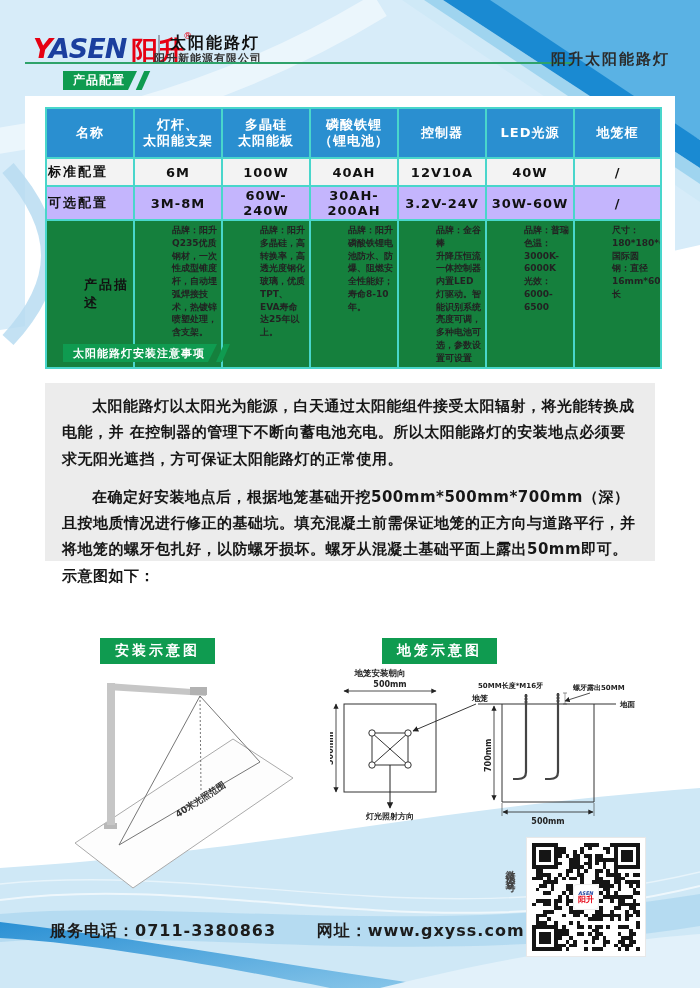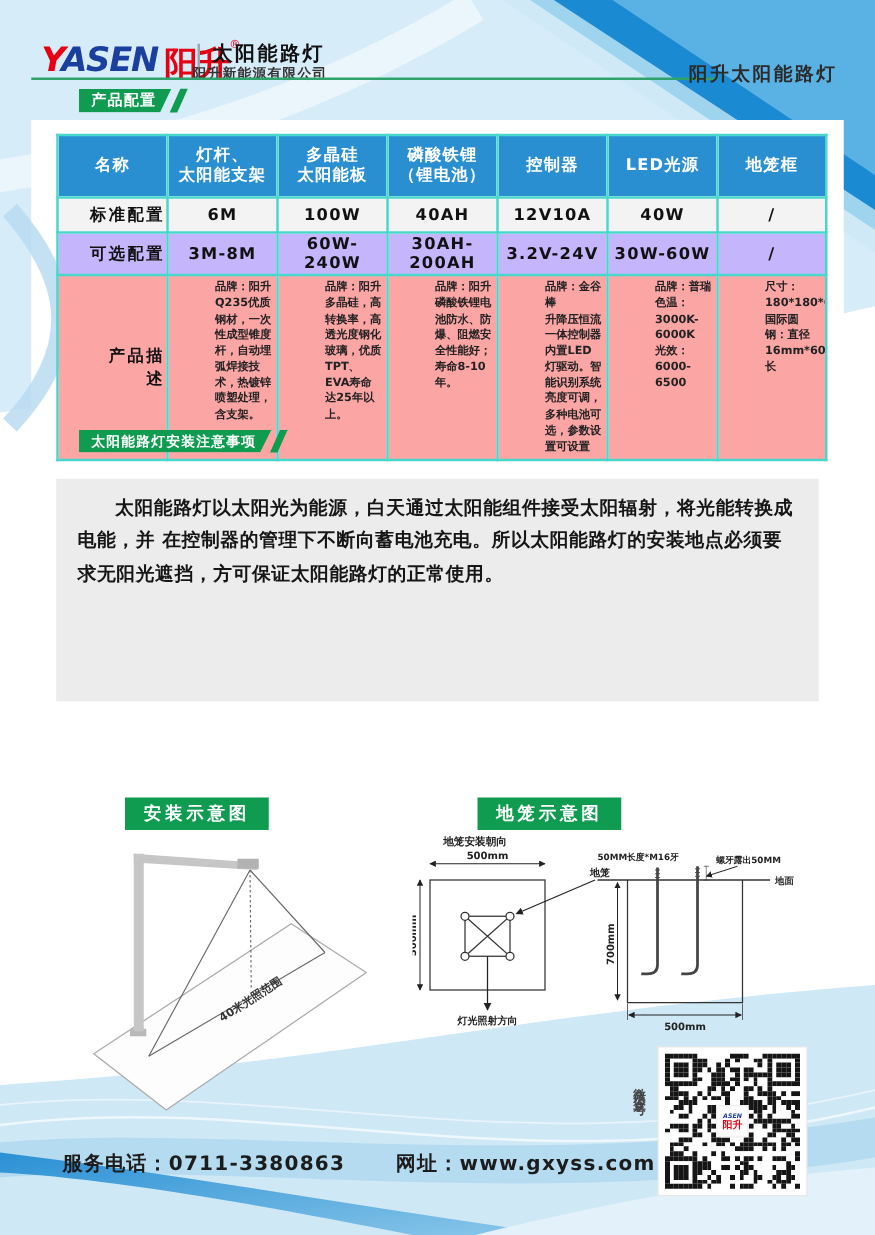--- a/index.html
+++ b/index.html
@@ -28,25 +28,25 @@
                clip-path:polygon(0 0,100% 0,calc(100% - 9px) 100%,0 100%);}
   .badge .slash{width:6px;margin-left:3px;background:#0f9b50;transform:skewX(-24deg);}
   .badge1{left:28px;top:71px;height:19px;font-size:12px;letter-spacing:1px;}
   .badge2{left:28px;top:344px;height:18px;font-size:11px;letter-spacing:1px;}
 
   
   .spec{left:45px;top:107px;width:615px;border-collapse:collapse;table-layout:fixed;}
   .spec th,.spec td{border:2px solid #49d6cb;white-space:pre-line;overflow:hidden;}
   .spec thead th{background:#2a8fd0;color:#fff;font-size:13px;font-weight:800;height:50px;
                  text-align:center;line-height:1.25;letter-spacing:1px;}
-  .spec .rowlabel{font-size:13px;font-weight:900;color:#111;text-align:right;letter-spacing:2px;}
+  .spec .rowlabel{font-size:13px;font-weight:900;color:#111;text-align:left;letter-spacing:2px;}
   .spec .val{font-size:13px;font-weight:800;color:#111;text-align:center;letter-spacing:1px;}
   .spec tr.r1 td{height:28px;background:#f3f3f3;}
   .spec tr.r2 td{height:29px;background:#c4b5fd;}
-  .spec tr.r3 td{height:94px;background:#fca5a5;padding-left:37px;}
+  .spec tr.r3 td{height:94px;background:#15803d;padding-left:37px;}
   .spec td.desc{font-size:9px;font-weight:700;color:#222;text-align:left;vertical-align:top;
                 padding:3px 4px;line-height:1.42;}
 
   
   .graypanel{left:45px;top:383px;width:610px;height:178px;background:#ececec;
              padding:10px 17px;color:#161616;}
   .graypanel p{margin:0 0 12px 0;font-size:15px;font-weight:700;line-height:1.75;
                text-indent:2em;letter-spacing:0.5px;}
 
   
@@ -184,20 +184,21 @@
     </tbody>
   </table>
 
   <div class="badge badge2 z">
     <span class="body">太阳能路灯安装注意事项</span>
     <span class="slash"></span>
   </div>
 
   <div class="graypanel z">
     <p>太阳能路灯以太阳光为能源，白天通过太阳能组件接受太阳辐射，将光能转换成电能，并 在控制器的管理下不断向蓄电池充电。所以太阳能路灯的安装地点必须要求无阳光遮挡，方可保证太阳能路灯的正常使用。</p>
+    <p>在确定好安装地点后，根据地笼基础开挖500mm*500mm*700mm（深）且按地质情况进行修正的基础坑。填充混凝土前需保证地笼的正方向与道路平行，并将地笼的螺牙包扎好，以防螺牙损坏。螺牙从混凝土基础平面上露出50mm即可。示意图如下：</p>
   </div>
 
   <div class="dlabel dlabel1 z">安装示意图</div>
   <div class="dlabel dlabel2 z">地笼示意图</div>
 
   <svg class="z" style="left:30px;top:640px" width="280" height="250" viewBox="0 0 280 250">
     <polygon points="45,203 203,99 263,138 103,248" fill="#fdfdfd" stroke="#aaaaaa" stroke-width="1"></polygon>
     <rect x="74" y="183" width="13" height="6" fill="#b9b9b9"></rect>
     <rect x="77" y="43" width="8" height="142" fill="#c6c6c6"></rect>
     <path d="M77,43 L176,50 L176,56 L77,50 Z" fill="#c6c6c6"></path>

